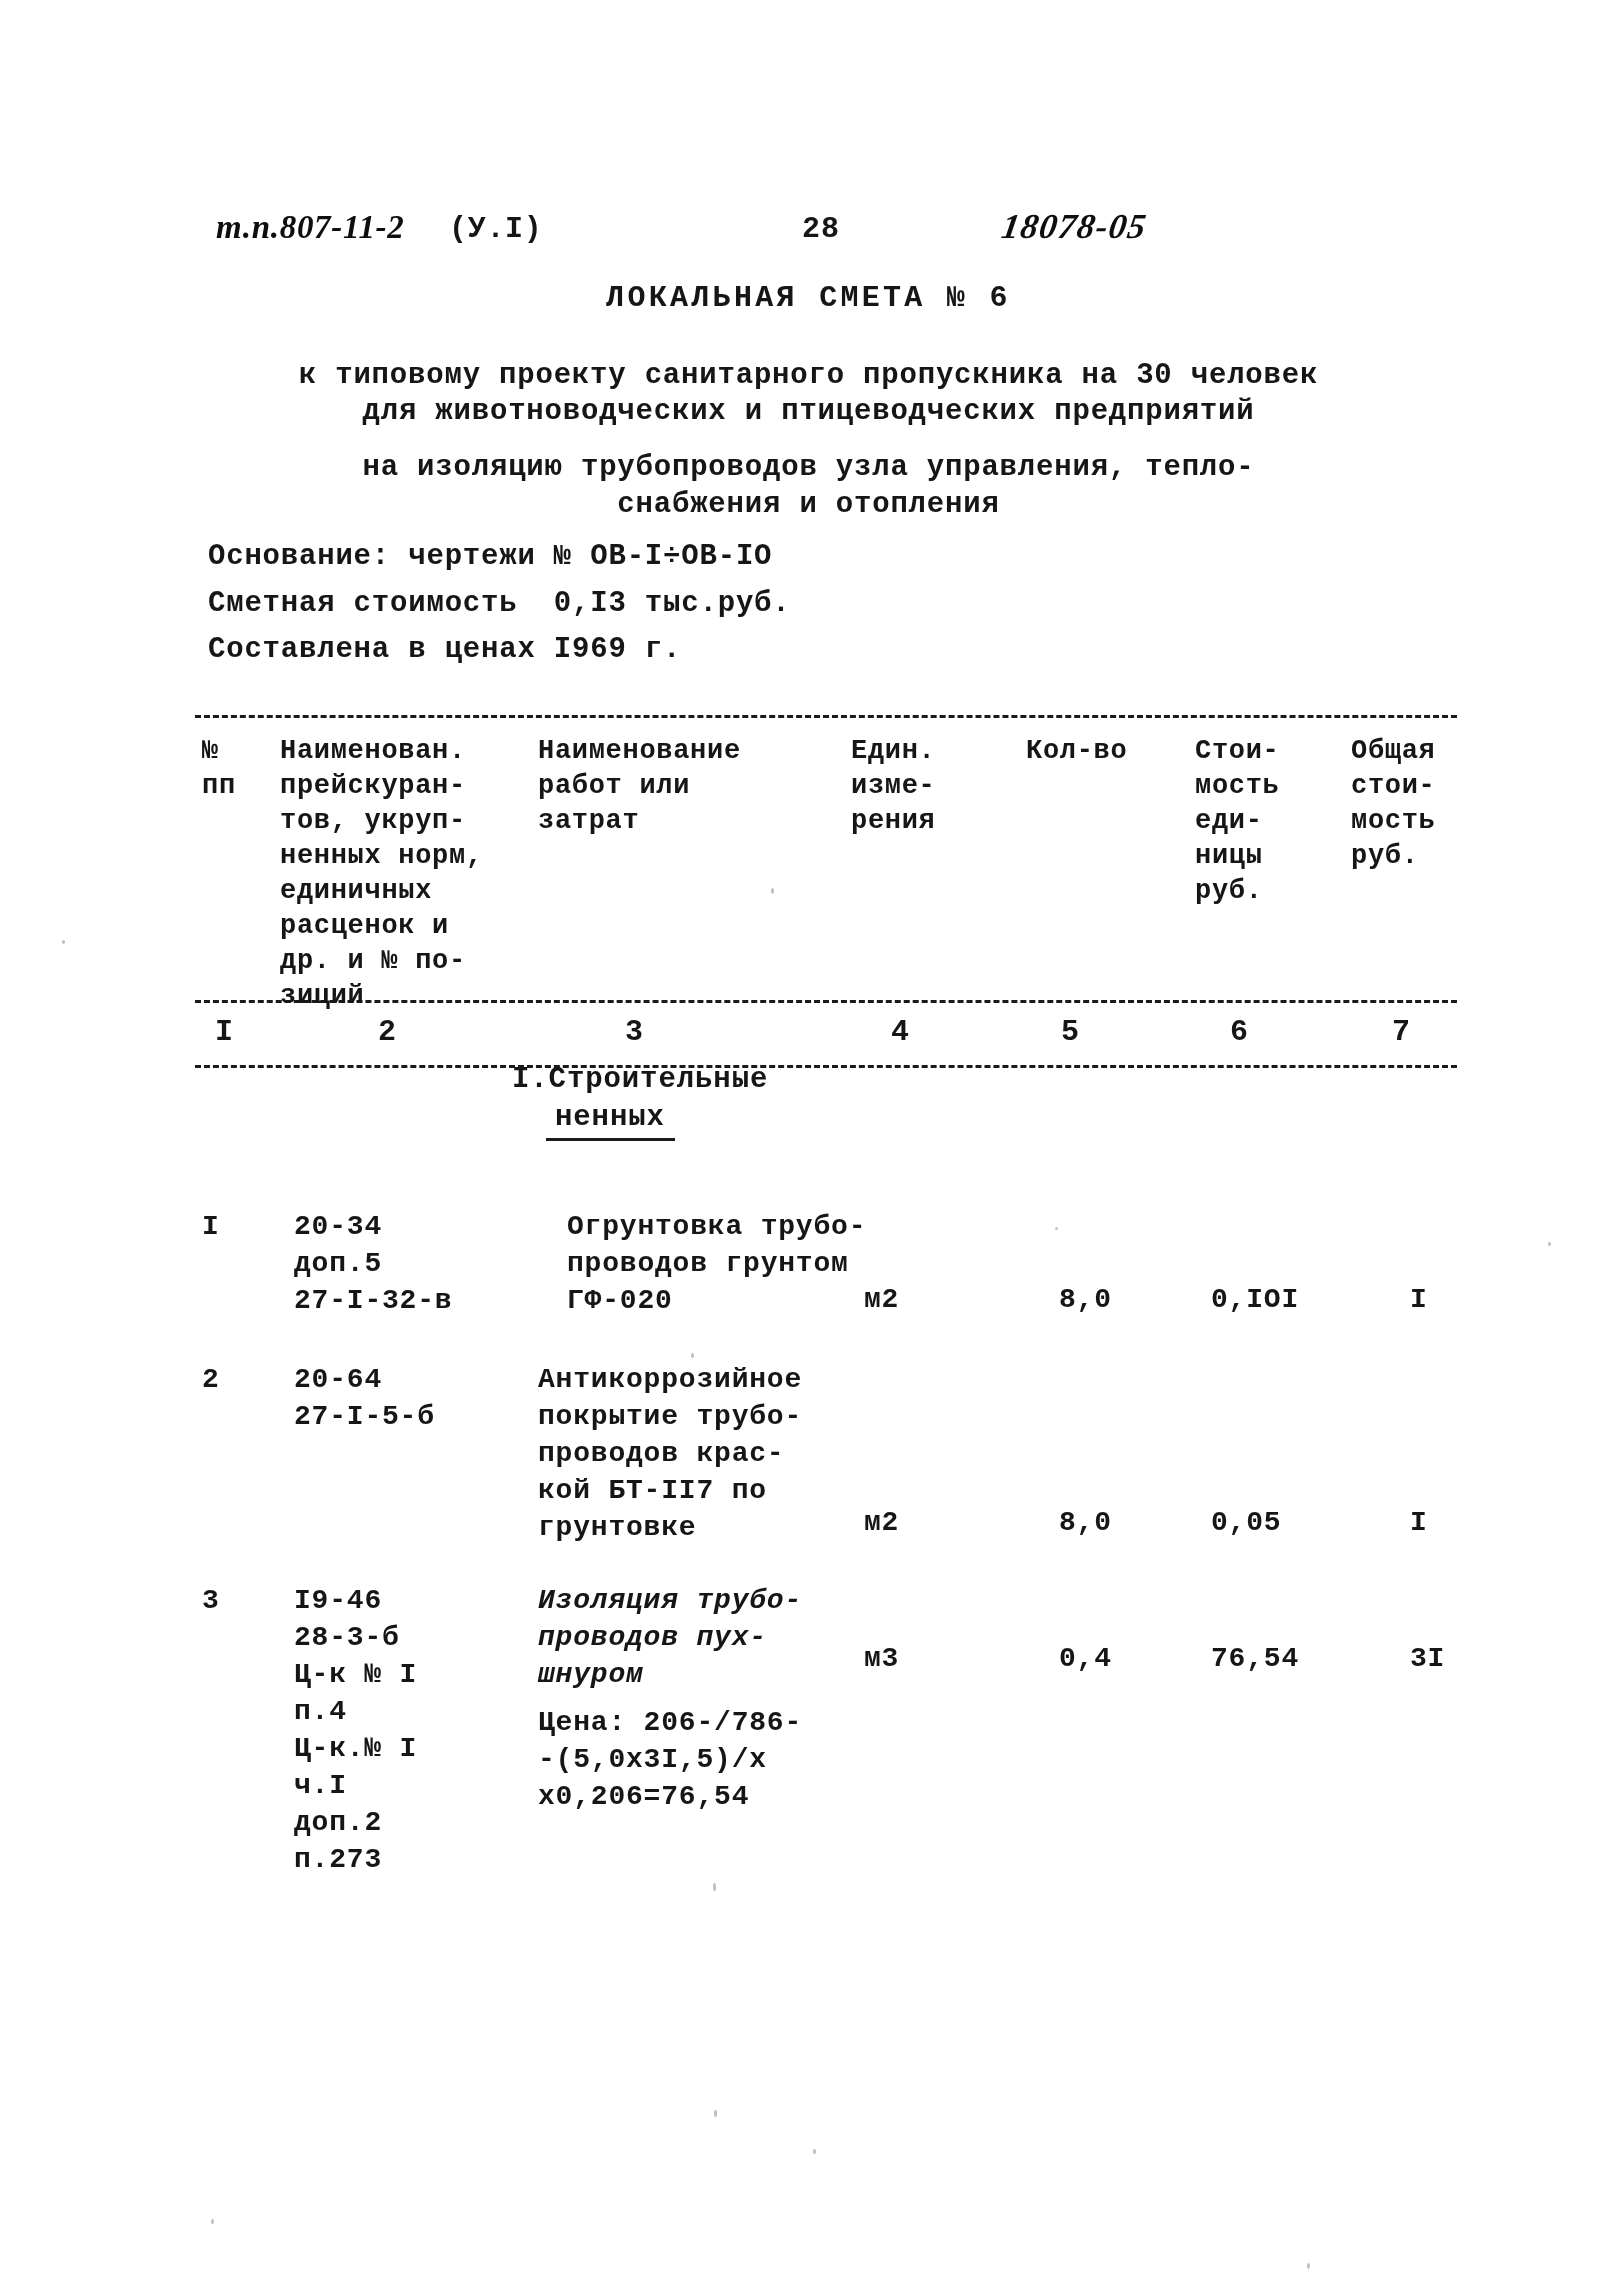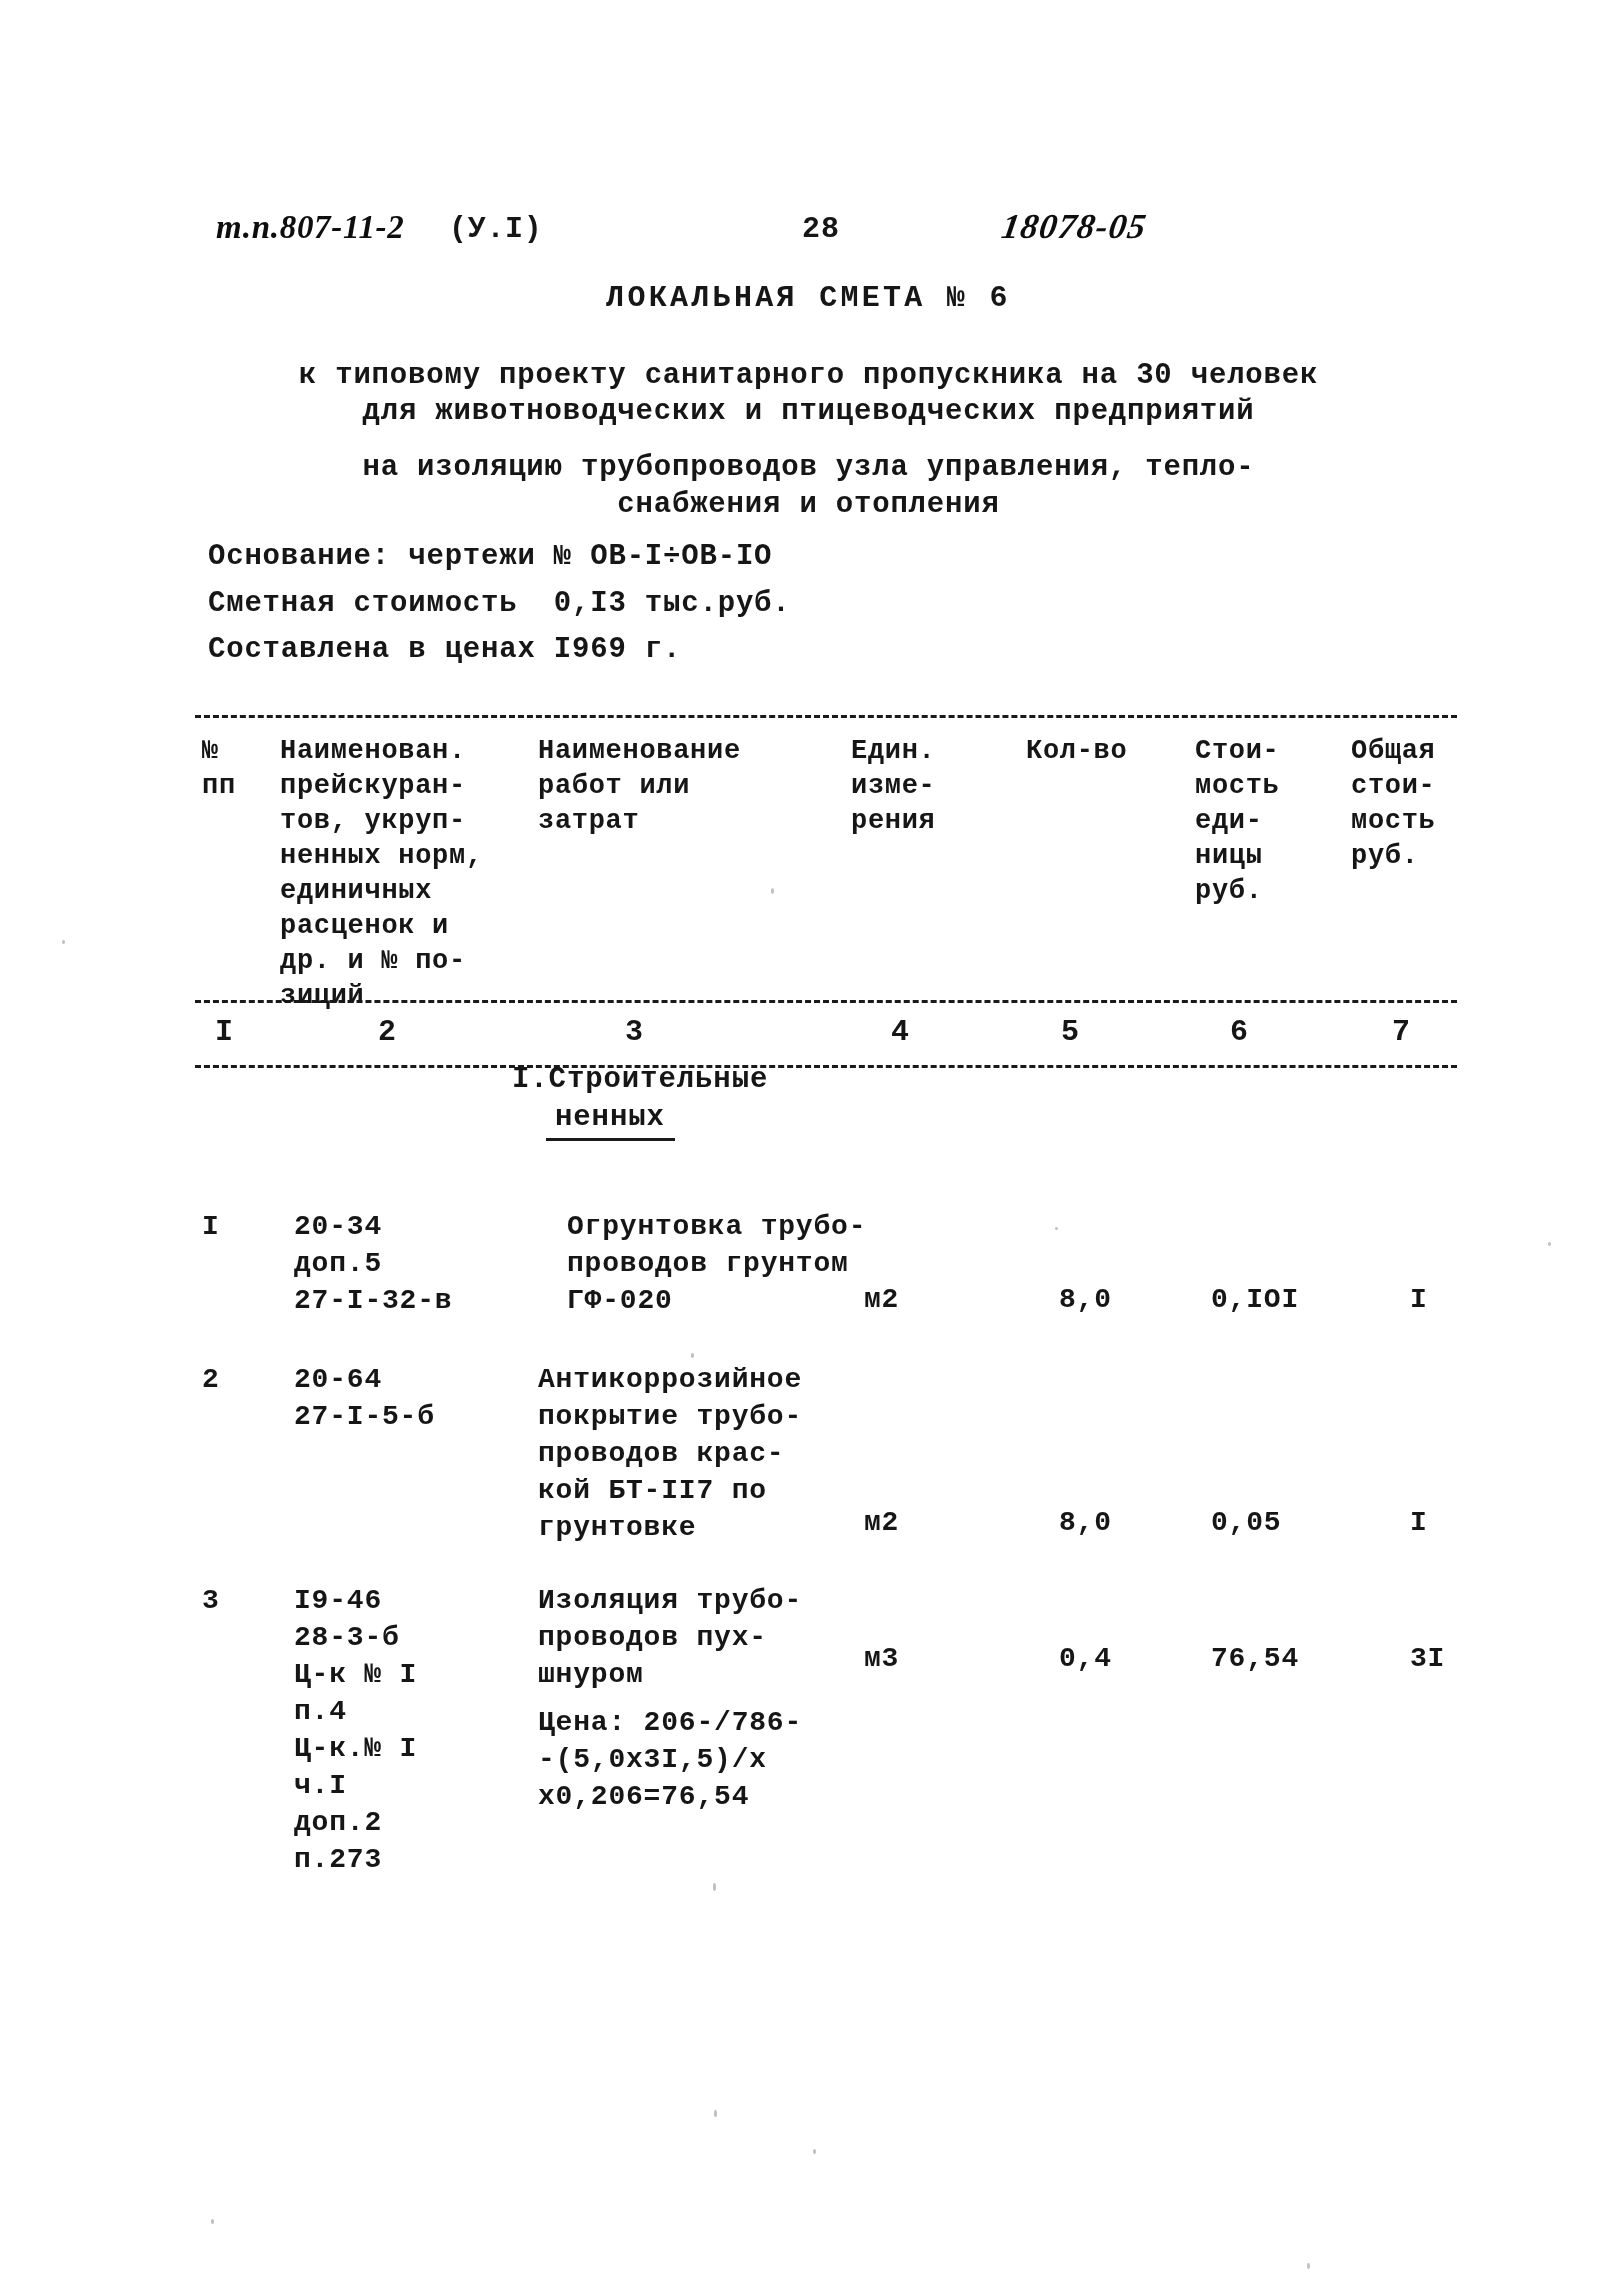--- a/index.html
+++ b/index.html
@@ -153,21 +153,21 @@
   #r2-code  { left: 294px;  top: 1361px; }
   #r2-work  { left: 538px;  top: 1361px; }
   #r2-unit  { left: 864px; top: 1504px; }
   #r2-qty   { left: 1048px; top: 1504px; }
   #r2-cost  { left: 1211px; top: 1504px; }
   #r2-total { left: 1410px; top: 1504px; }
 
   
   #r3-num   { left: 202px;  top: 1582px; }
   #r3-code  { left: 294px;  top: 1582px; }
-  #r3-work  { left: 538px;  top: 1582px; }
+  #r3-work  { left: 538px;  top: 1582px; font-style: italic; }
   #r3-unit  { left: 864px; top: 1640px; }
   #r3-qty   { left: 1048px; top: 1640px; }
   #r3-cost  { left: 1211px; top: 1640px; }
   #r3-total { left: 1410px; top: 1640px; }
   #r3-formula { left: 538px; top: 1704px; width: 338px; }
 
   
   .speck { position: absolute; background: #8d8d8d; border-radius: 50%; opacity: .55; }
 </style>
 </head>

